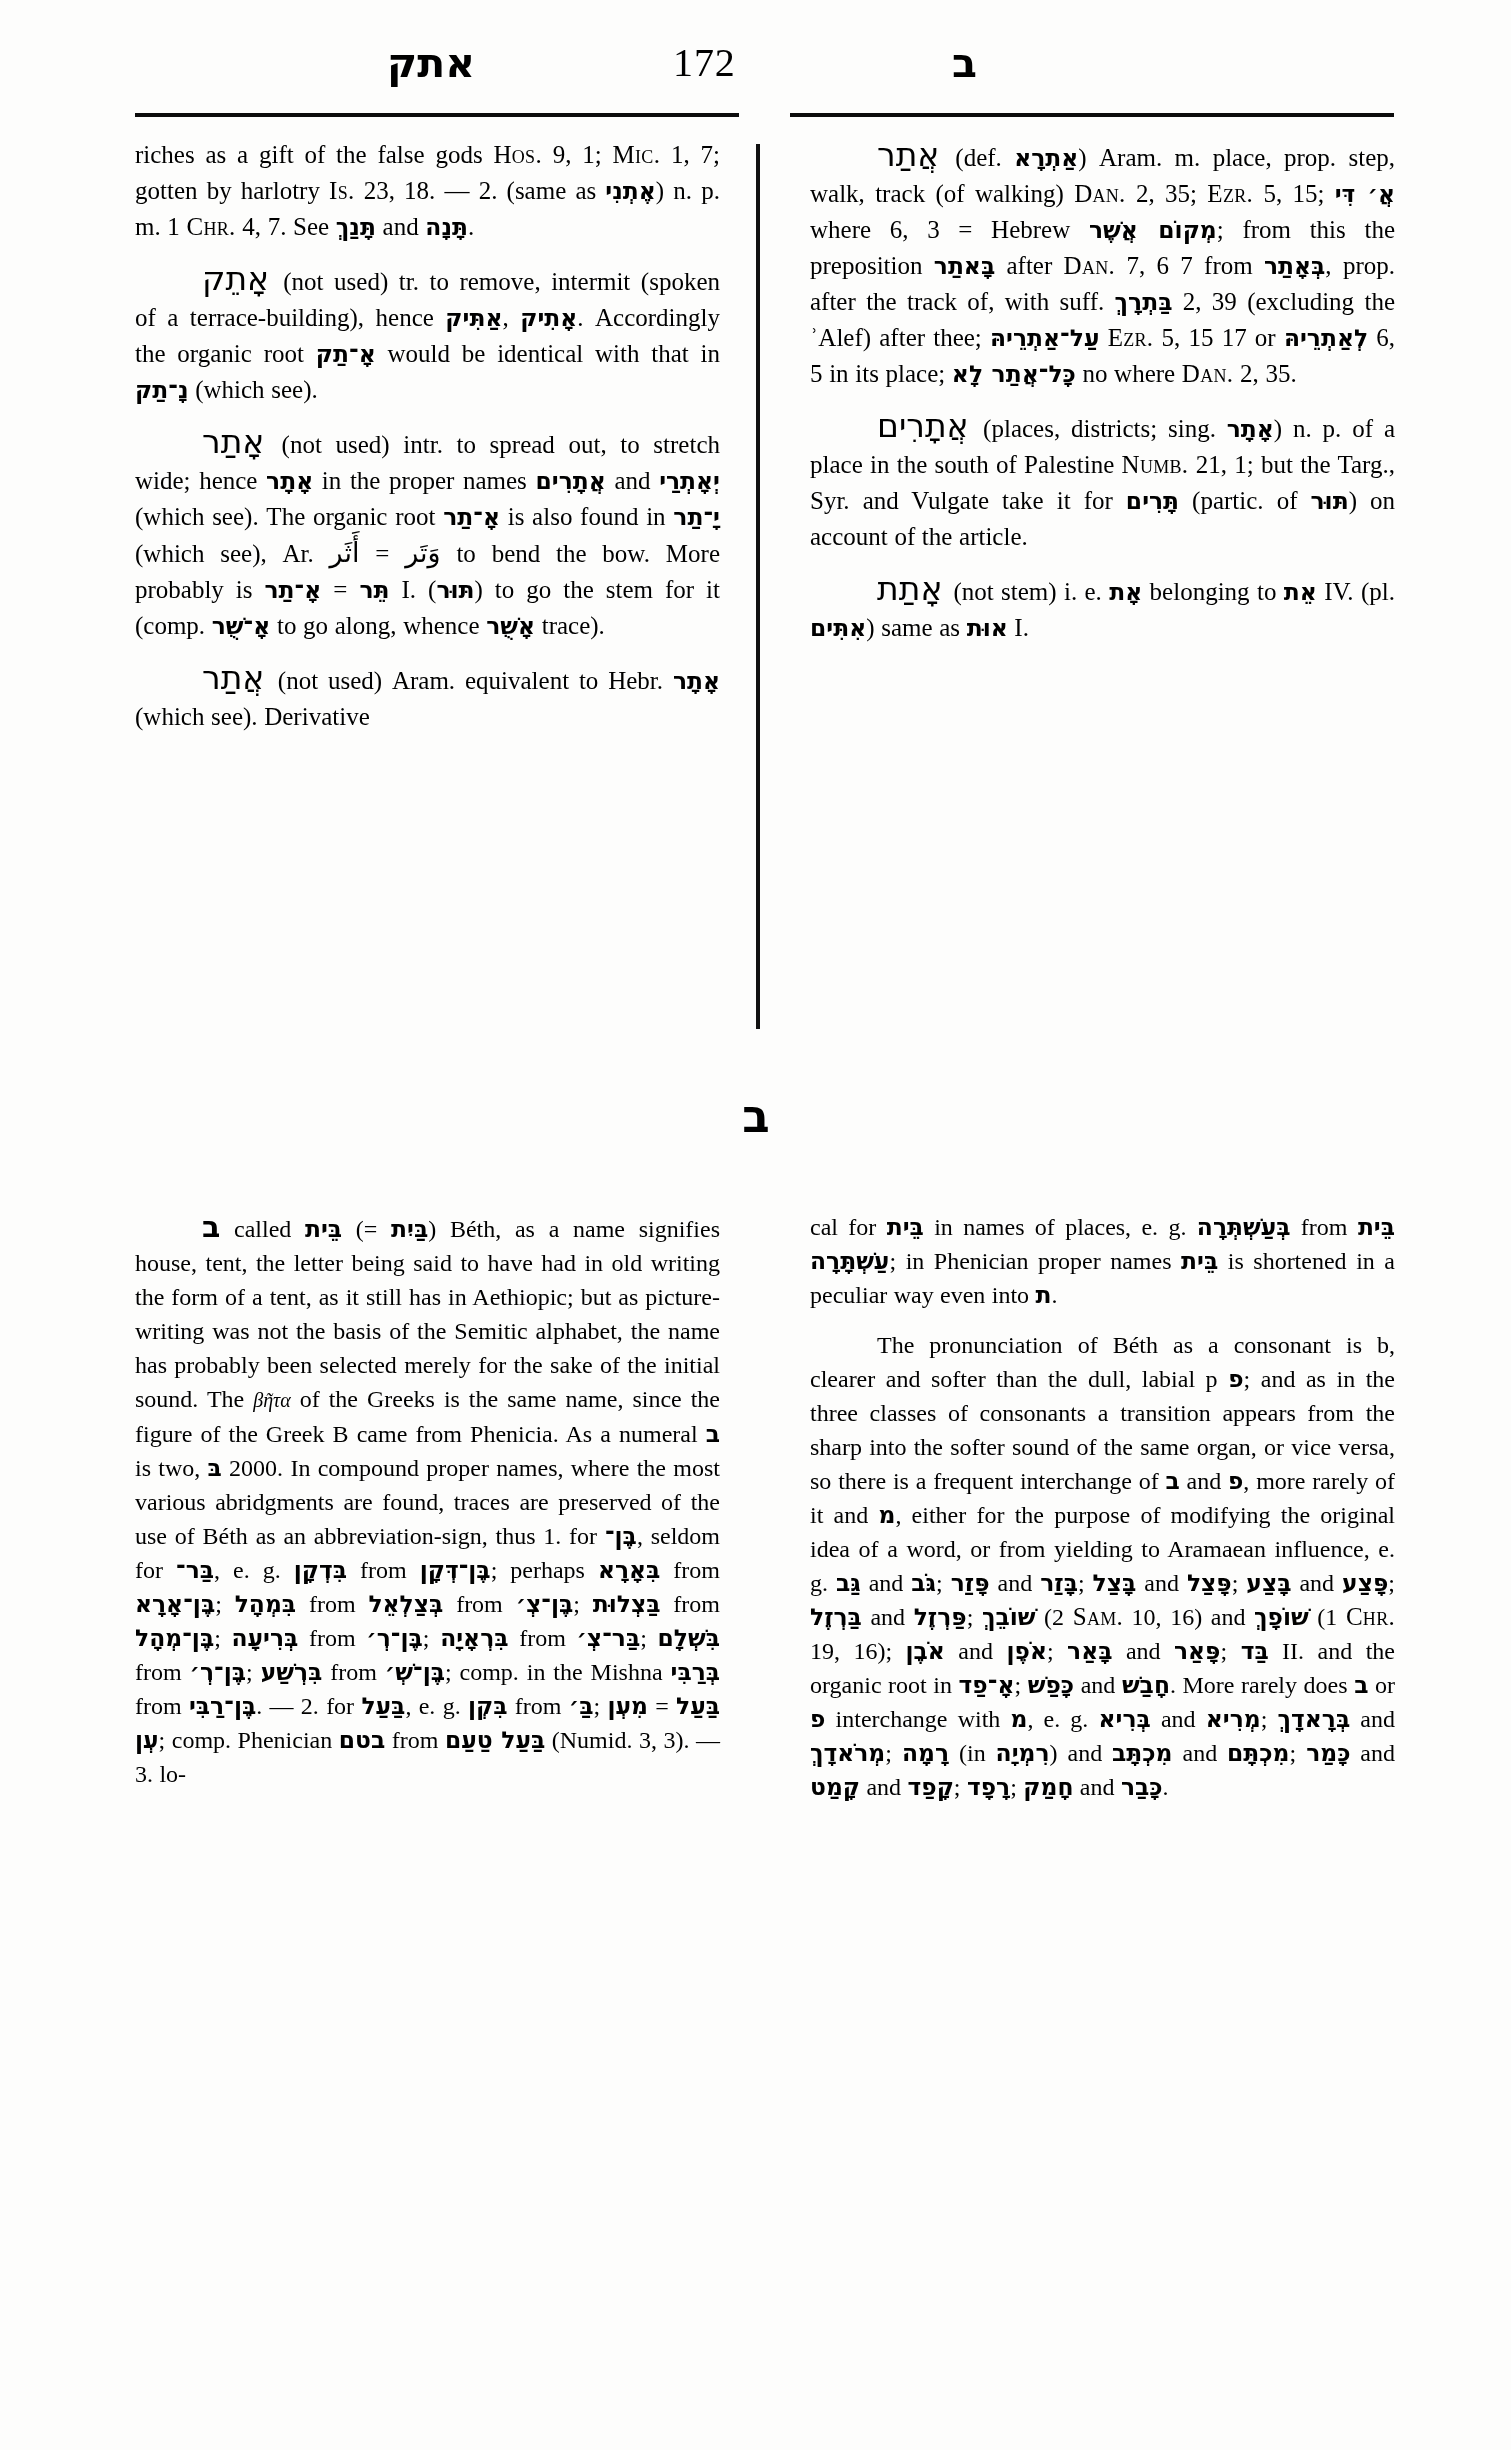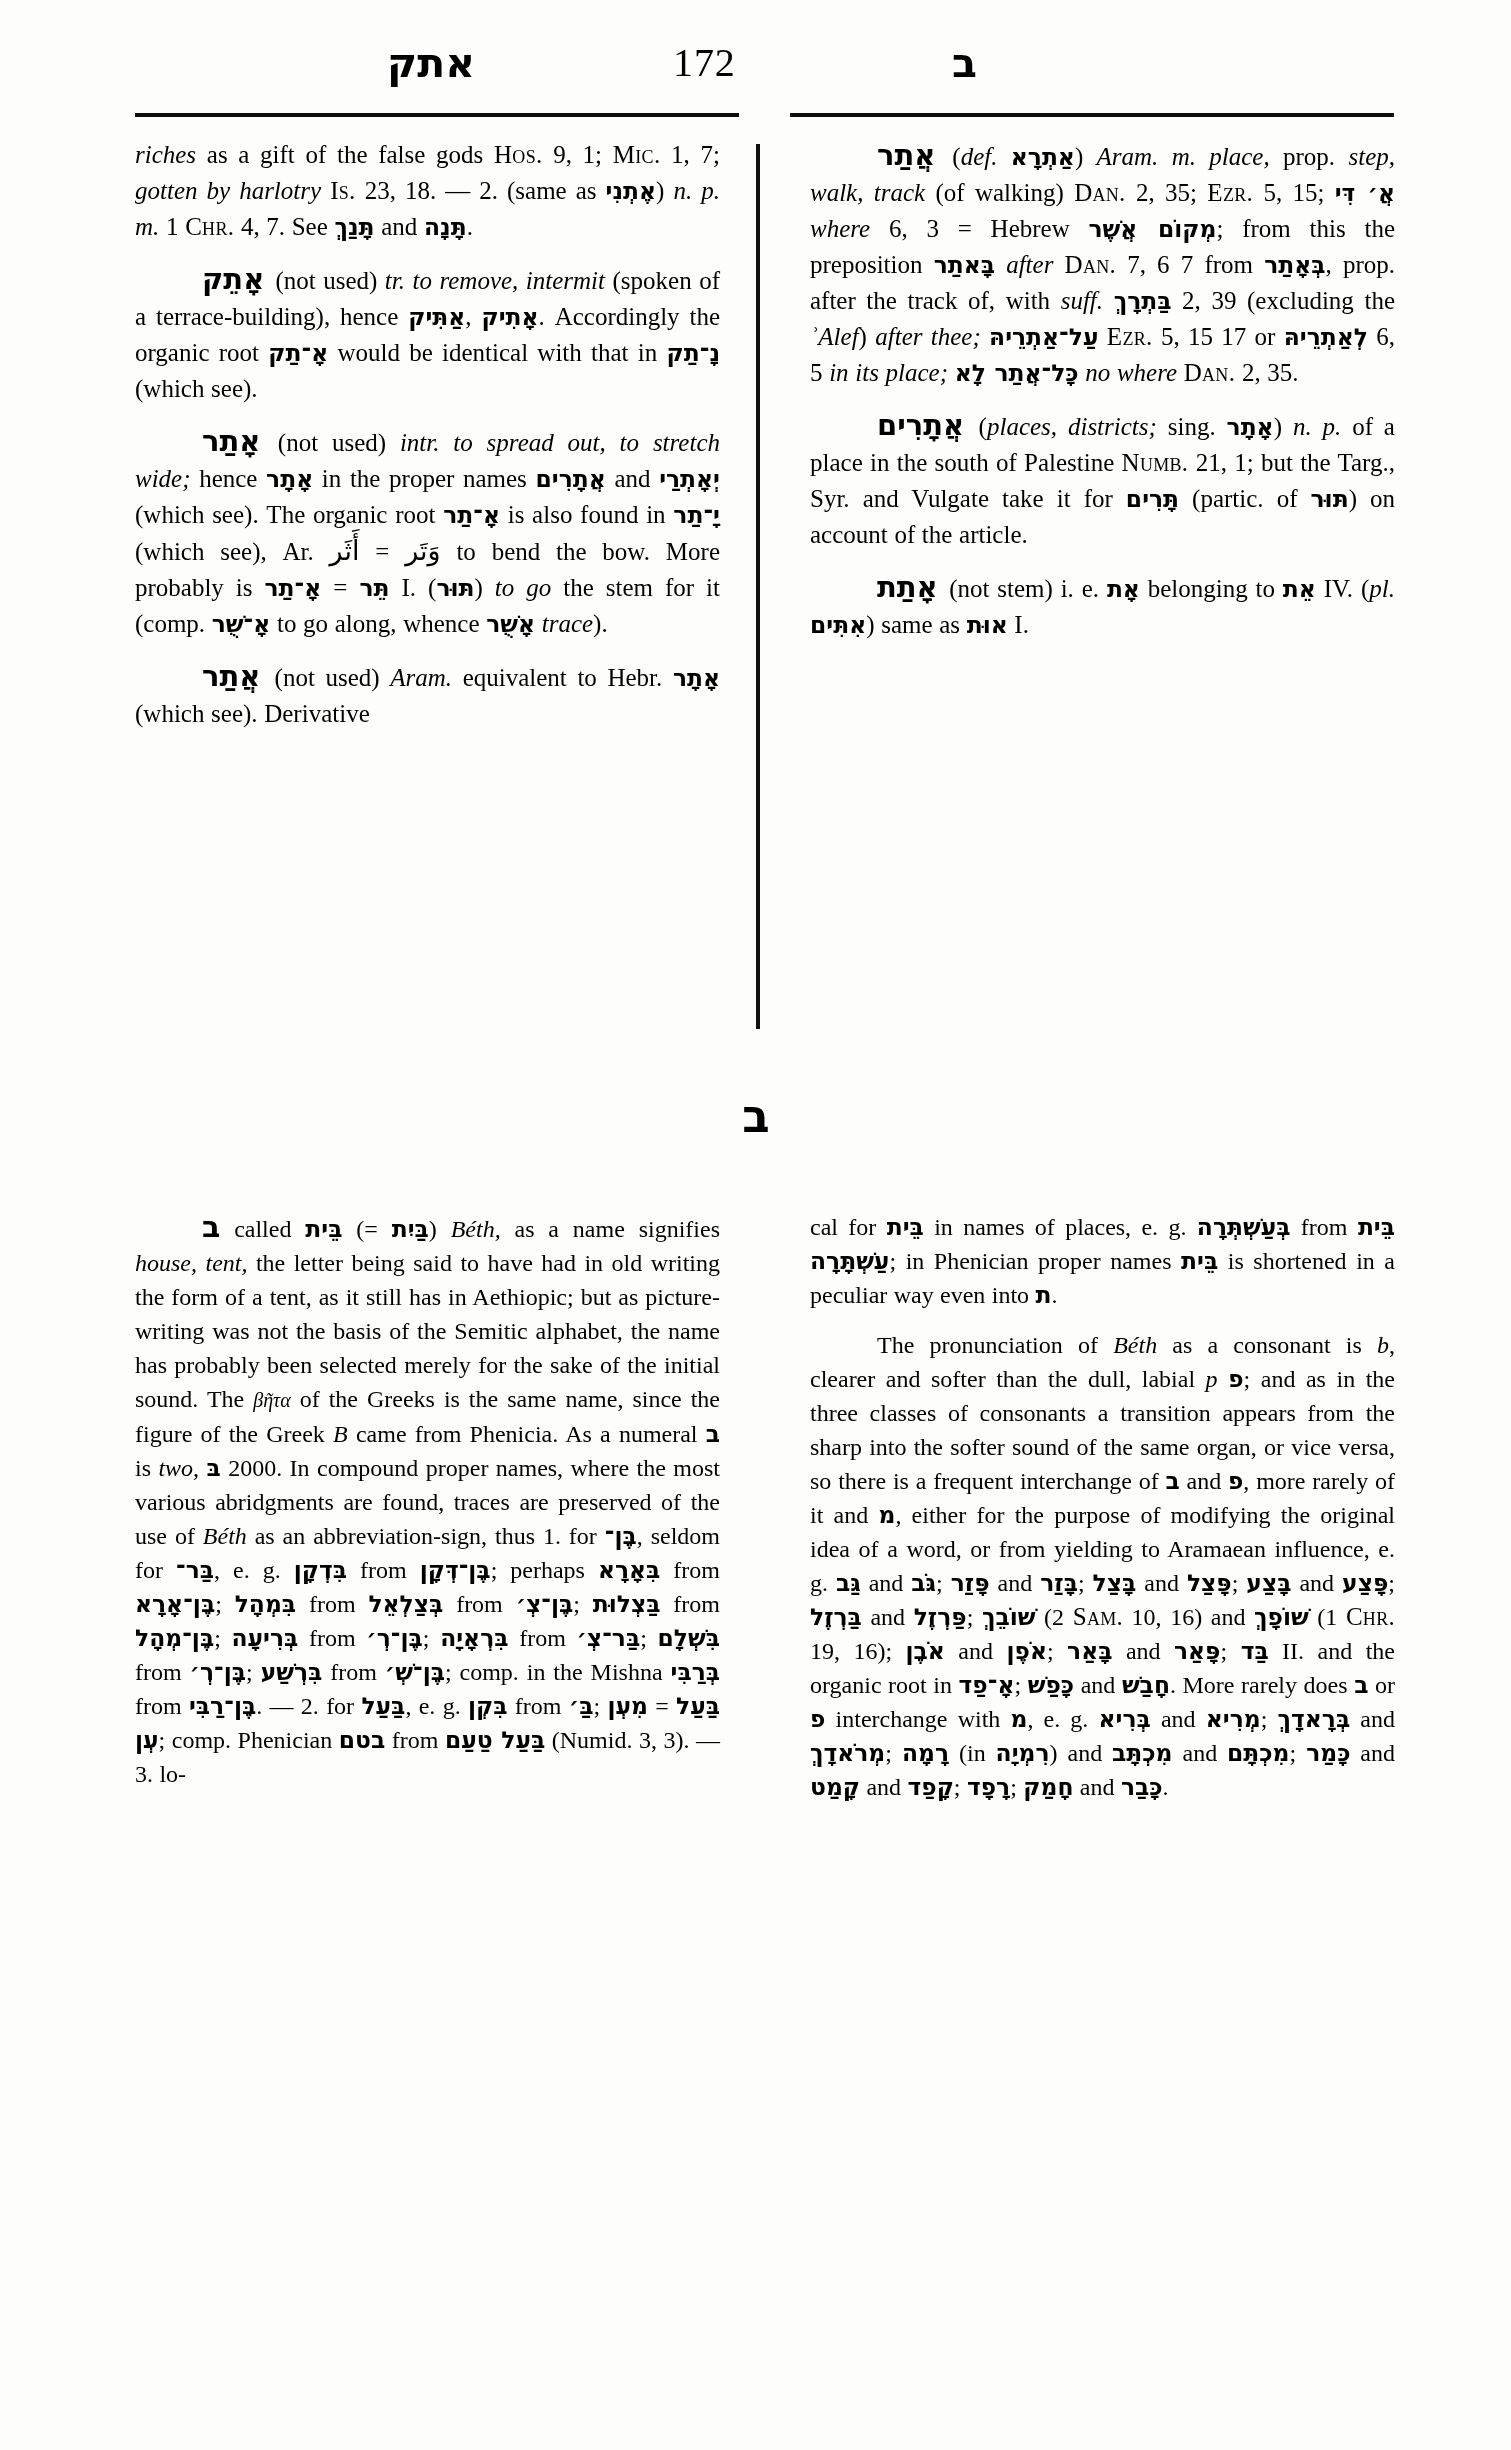--- a/index.html
+++ b/index.html
@@ -123,21 +123,21 @@
     font-size: 25px;
     line-height: 36px;
     text-align: justify;
     text-align-last: left;
     margin: 0 0 0 0;
     word-spacing: 0.4px;
   }
   .para + .para { margin-top: 16px; }
   .para.indent-big { text-indent: 67px; }
 
-  .it { font-style: italic; }
+  .it { }
   .sc {
     font-variant: small-caps;
     font-size: 25px;
     letter-spacing: 0.3px;
   }
   .heb {
     font-family: "DejaVu Sans", sans-serif;
     direction: rtl;
     unicode-bidi: isolate;
     font-size: 23.4px;
@@ -155,22 +155,22 @@
     direction: rtl;
     unicode-bidi: isolate;
     font-size: 27px;
   }
   .gk { font-style: italic; font-size: 20px; }
 
   .lemma {
     font-family: "DejaVu Sans", sans-serif;
     direction: rtl;
     unicode-bidi: isolate;
-    font-size: 29px;
-    font-weight: 700;
+    font-size: 33px;
+    font-weight: 400;
     padding-right: 3.6px;
   }
 
   
   .para.dense {
     line-height: 34px;
     font-size: 24px;
   }
 </style>
 </head>

